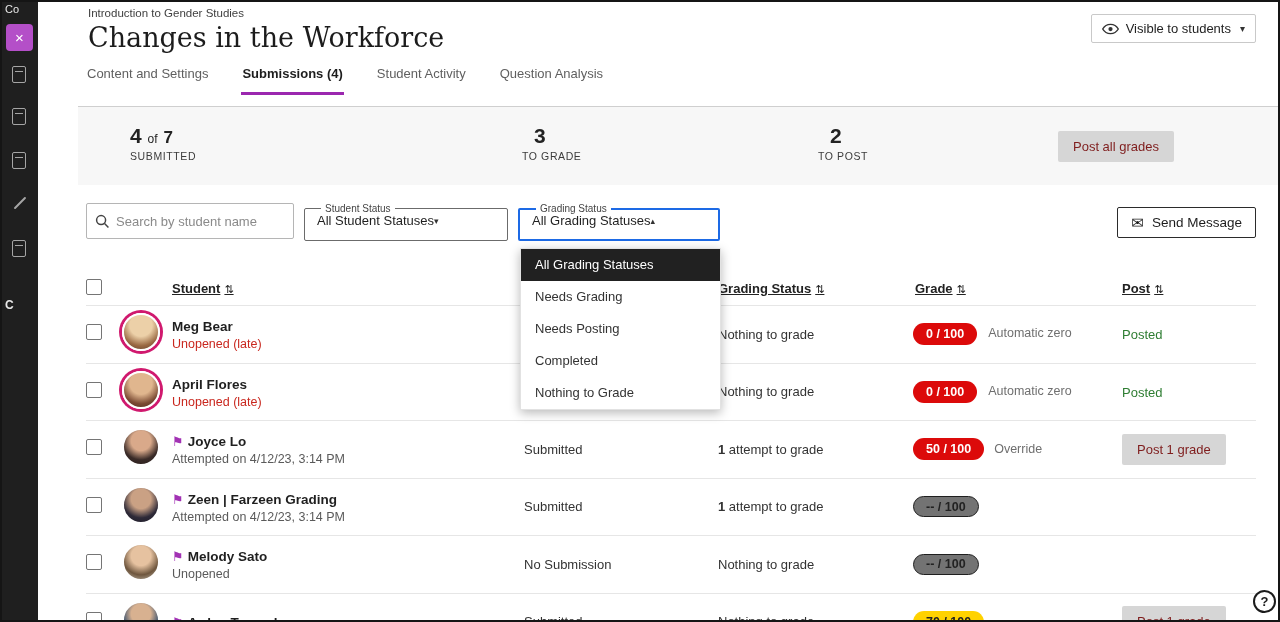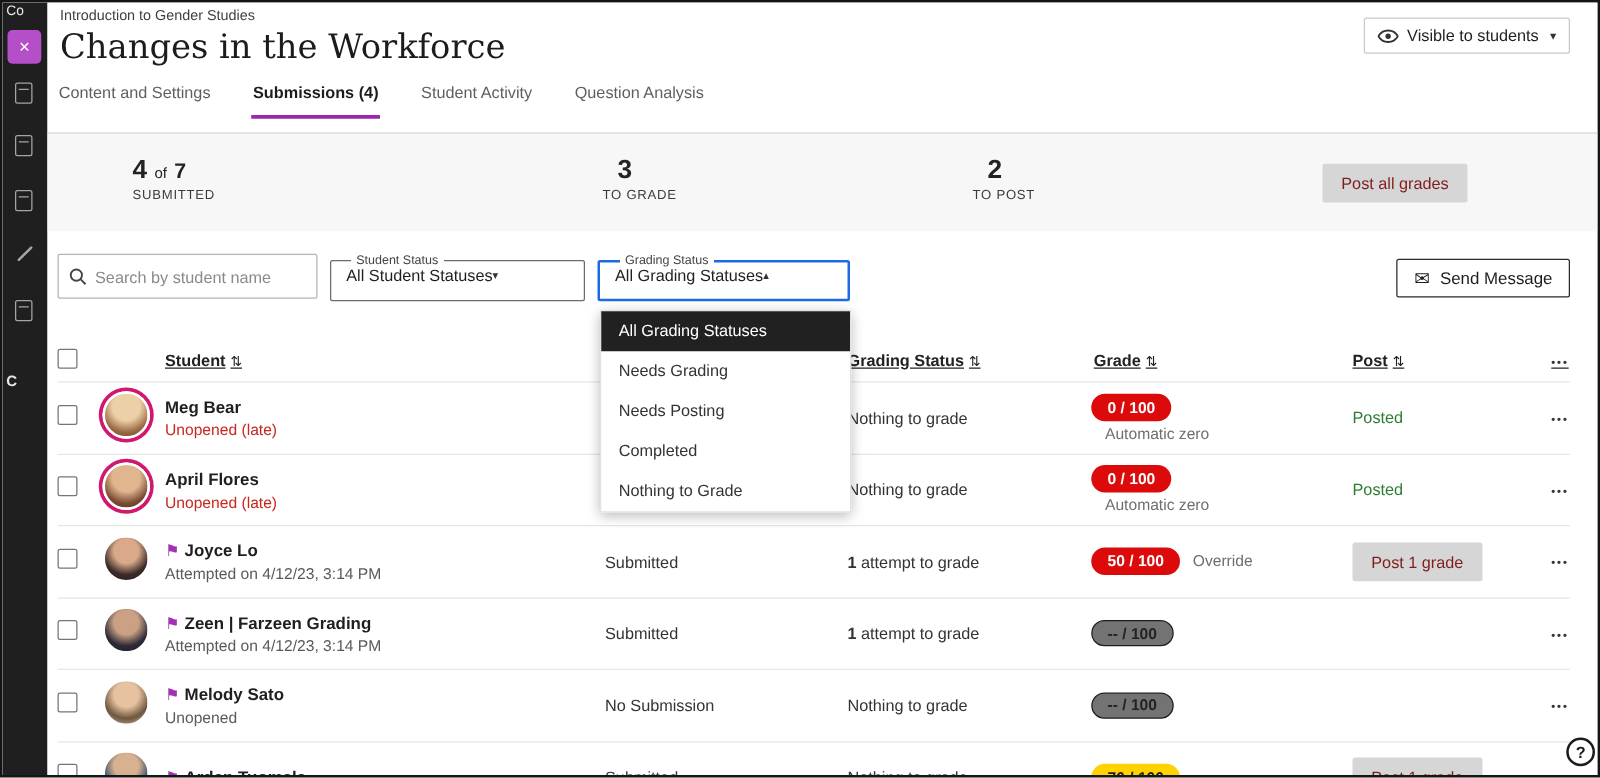--- a/index.html
+++ b/index.html
@@ -1,17 +1,17 @@
 <!DOCTYPE html>
 <html><head>
 <meta charset="utf-8">
 <style>
   * { margin:0; padding:0; box-sizing:border-box; }
   html,body { width:1280px; height:622px; font-family:"Liberation Sans","DejaVu Sans",sans-serif; background:#000; }
-  .frame { position:fixed; inset:0; border:2px solid #151515; overflow:hidden; display:flex; background:#fff; }
+  .frame { position:fixed; inset:0; border:2px solid #151515; overflow:hidden; display:flex; background:#fff;gap:40px; }
 
   
   .sidebar { width:36px; background:#1f1f1f; position:relative; overflow:hidden; flex:0 0 36px; }
   .sb-partial-top { position:absolute; top:1px; left:3px; color:#e8e8e8; font-size:11px; }
   .sb-partial-mid { position:absolute; top:296px; left:3px; color:#e8e8e8; font-size:12px; font-weight:600; }
   .sb-close { position:absolute; top:22px; left:4px; width:27px; height:27px; background:#b44fc8; color:#fff;
               border:none; border-radius:4px; font-size:15px; line-height:27px; text-align:center; cursor:pointer; }
   .sico { position:absolute; left:10px; width:14px; height:17px; border:1.5px solid #bdbdbd; border-radius:2px; opacity:.85; }
   .sico::after { content:""; position:absolute; left:2px; right:2px; top:4px; border-top:1.5px solid #bdbdbd; }
   .sico.pen { border:none; height:2px; width:16px; background:#bdbdbd; transform:rotate(-45deg); }
@@ -31,21 +31,21 @@
   .tab { font-size:13px; color:#5f5f5f; padding:0 1px 13px; cursor:pointer; position:relative; }
   .tab.active { color:#1d1d1d; font-weight:700; }
   .tab.active::after { content:""; position:absolute; left:0; right:0; bottom:-1px; height:3px; background:#9b27af; }
 
   .statsbar { position:relative; background:#f7f7f7; height:78px; }
   .stat { position:absolute; top:17px; }
   .stat .nums { font-size:21px; font-weight:700; color:#232323; }
   .stat .nums .of { font-size:12px; font-weight:400; color:#232323; }
   .stat .nums .tot { font-size:17px; }
   .stat .lbl { font-size:10.5px; color:#3b3b3b; letter-spacing:.6px; margin-top:2px; }
-  .stat.s1 { left:68px; }
+  .stat.s1 { left:52px; }
   .stat.s2 { left:444px; } .stat.s2 .nums { margin-left:12px; }
   .stat.s3 { left:740px; } .stat.s3 .nums { margin-left:12px; }
   .gbtn { background:#d6d6d6; border:none; border-radius:2px; padding:8px 15px; font-size:13px; color:#7f1d1d; cursor:pointer; font-family:inherit; }
   .post-all { position:absolute; right:104px; top:24px; }
 
   .filterrow { position:relative; display:flex; gap:10px; padding:18px 22px 0 8px; height:60px; align-items:flex-start; }
   .searchbox { display:flex; align-items:center; width:208px; height:36px; border:1px solid #b5b5b5; border-radius:2px; padding:0 8px; background:#fff; }
   .searchbox input { border:none; outline:none; font-size:13px; color:#333; width:100%; margin-left:6px; font-family:inherit; }
   .searchbox input::placeholder { color:#8a8a8a; }
   fieldset.dd { width:204px; height:38px; border:1px solid #6b6b6b; border-radius:2px; position:relative; padding:0 10px 4px 12px; background:#fff; cursor:pointer; }
@@ -82,21 +82,21 @@
   .sname { font-size:13.5px; font-weight:600; color:#1f1f1f; cursor:pointer; }
   .subline { font-size:12.5px; color:#5a5a5a; margin-top:2px; }
   .subline.late { color:#c9271e; }
   .c-sub, .c-grading { font-size:13px; color:#333; }
   .c-grading b { font-weight:700; }
   .pill { display:inline-block; border-radius:999px; padding:4px 13px; font-size:12.5px; font-weight:700; white-space:nowrap; }
   .pill-red { background:#dc0a0a; color:#fff; }
   .pill-yellow { background:#ffd200; color:#222; }
   .pill-outline { background:#737373; color:#222; border:1.5px solid #1f1f1f; padding:2.5px 12px; }
   .note { font-size:12.5px; color:#6f6f6f; }
-  .g-col { display:flex; flex-direction:column; align-items:flex-start; }
+  .g-col { display:flex; flex-direction:row; align-items:flex-start; }
   .g-col .note { margin-left:11px; margin-top:3px; }
   .g-row { display:flex; align-items:center; gap:10px; }
   .posted { font-size:13px; color:#2e7d32; }
   .dots { font-size:9px; font-weight:700; letter-spacing:1.5px; color:#333; cursor:pointer; }
   .c-menu { text-align:left; padding-left:8px; }
 
   .help { position:absolute; right:2px; bottom:7px; width:23px; height:23px; border:2px solid #1b1b1b; border-radius:50%;
           background:#fff; font-size:13px; font-weight:700; color:#1b1b1b; text-align:center; line-height:19px; cursor:pointer; z-index:40; }
 </style>
 </head>

